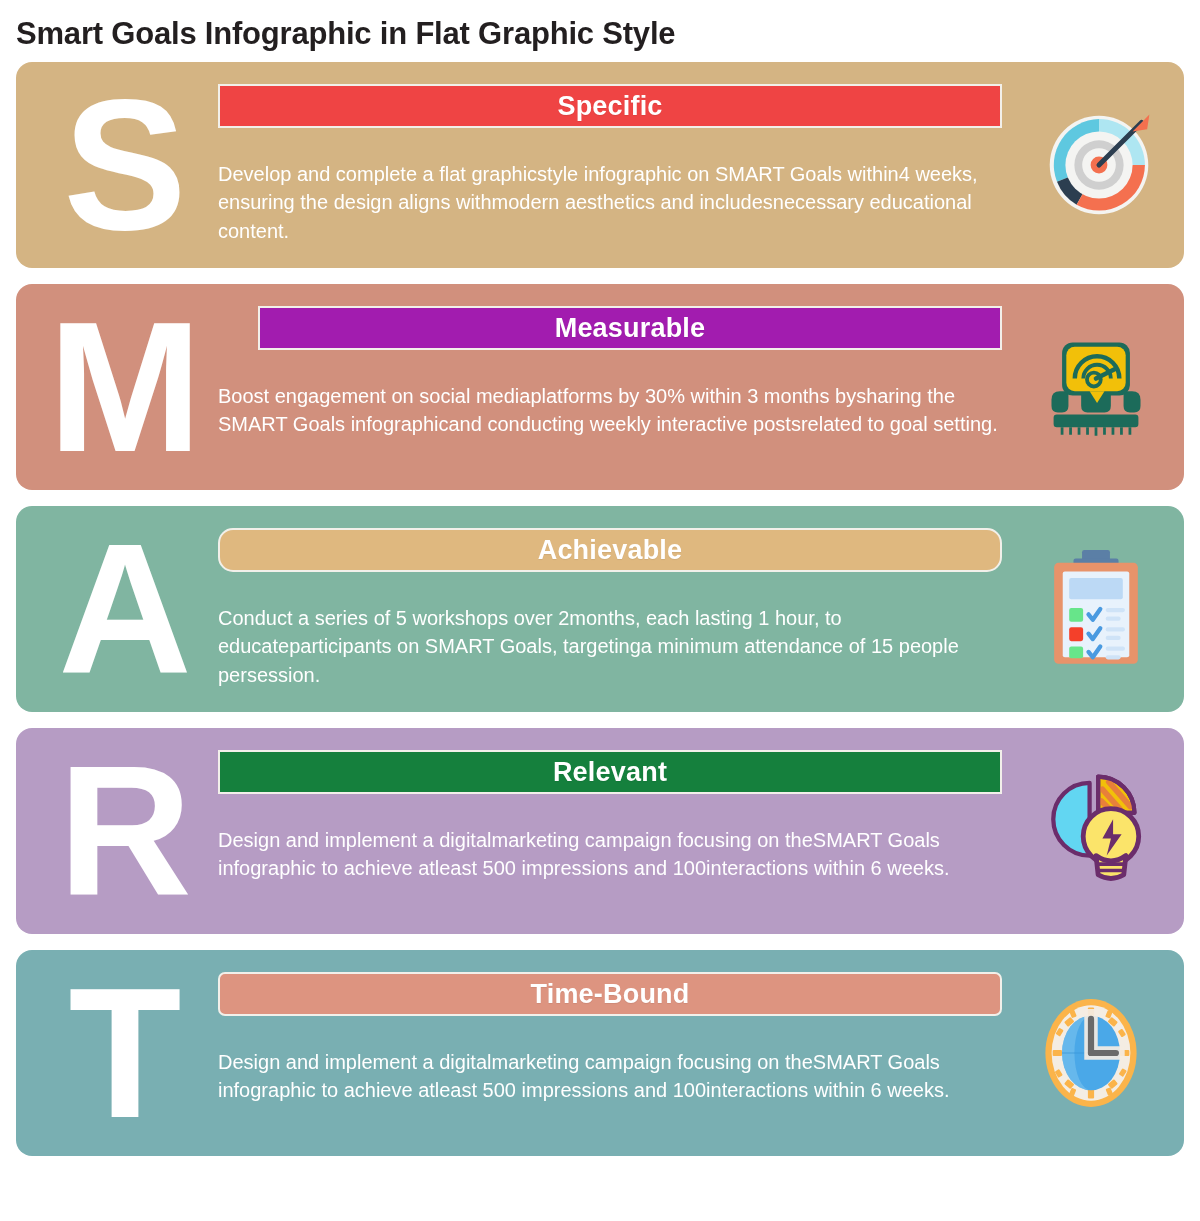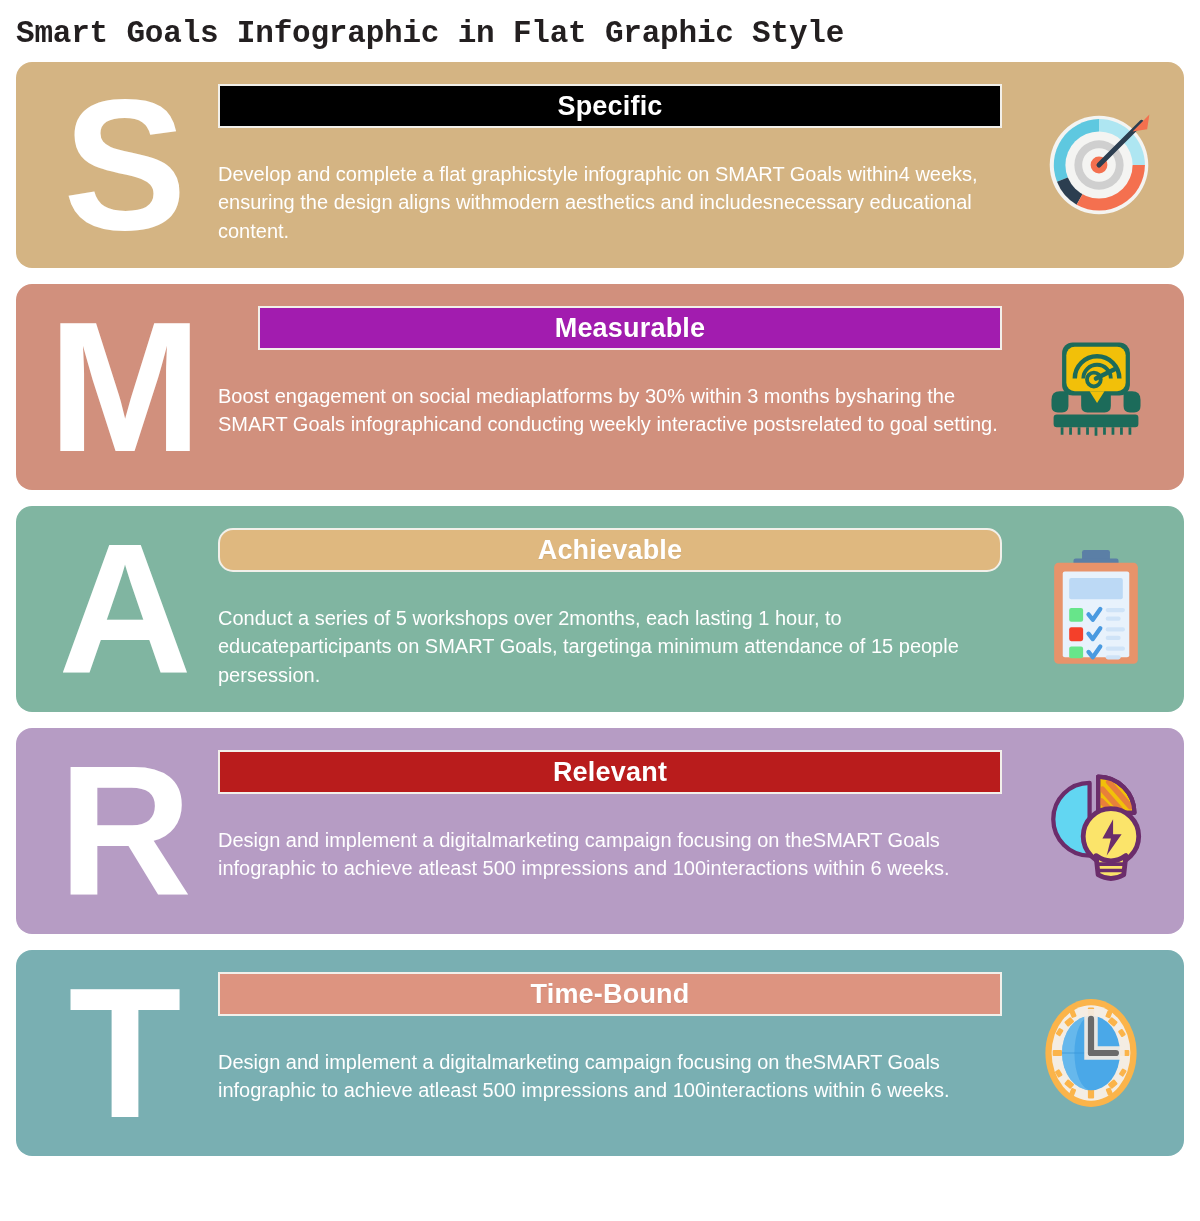--- a/index.html
+++ b/index.html
@@ -8,21 +8,21 @@
     background: #ffffff;
   }
   body {
     width: 1200px;
     height: 1221px;
     font-family: "Liberation Sans", sans-serif;
     overflow: hidden;
   }
 
   #page-title {
-    font-family: Liberation Mono, monospace;
+    font-family: Liberation Sans, sans-serif;
     font-weight: bold;
     font-size: 31px;
     color: #231f20;
     letter-spacing: -0.2px;
     padding: 17px 0 0 16px;
     line-height: 1.1;
     white-space: nowrap;
   }
 
   #cards {
@@ -111,21 +111,21 @@
 </head>
 <body>
 
 <div id="page-title">Smart Goals Infographic in Flat Graphic Style</div>
 
 <div id="cards">
 
   <div class="card card-1" style="background: rgb(212, 180, 131);">
     <div class="card-letter">S</div>
     <div class="card-body">
-      <div class="card-header-band" style="background: #000000;">
+      <div class="card-header-band" style="background: #ef4444;">
         <span class="card-header-text">Specific</span>
       </div>
       <div class="card-desc">Develop and complete a flat graphicstyle infographic on SMART Goals within4 weeks, ensuring the design aligns withmodern aesthetics and includesnecessary educational content.</div>
     </div>
     <div class="card-icon">
       <svg viewBox="0 0 100 100" width="112" height="112" aria-hidden="true">
         <circle cx="50" cy="50" r="44" fill="#f4f4f2"></circle>
         <path d="M50 50 L50 9 A41 41 0 0 0 12.5 65 Z" fill="#5ec8e0"></path>
         <path d="M50 50 L12.5 65 A41 41 0 0 0 30 85.5 Z" fill="#2c3e50"></path>
         <path d="M50 50 L30 85.5 A41 41 0 0 0 91 50 Z" fill="#f4704f"></path>
@@ -207,21 +207,21 @@
           <rect x="52" y="90" width="18" height="4" rx="2"></rect>
           <rect x="52" y="98" width="14" height="4" rx="2"></rect>
         </g>
       </svg>
     </div>
   </div>
 
   <div class="card card-4" style="background: rgb(182, 156, 196);">
     <div class="card-letter">R</div>
     <div class="card-body">
-      <div class="card-header-band" style="background: #b91c1c;">
+      <div class="card-header-band" style="background: #15803d;">
         <span class="card-header-text">Relevant</span>
       </div>
       <div class="card-desc">Design and implement a digitalmarketing campaign focusing on theSMART Goals infographic to achieve atleast 500 impressions and 100interactions within 6 weeks.</div>
     </div>
     <div class="card-icon">
       <svg viewBox="0 0 100 118" width="108" height="126" aria-hidden="true">
         <path d="M44 14 A34 34 0 1 0 44 82 Z" fill="#62d6f2" stroke="#6b2d6b" stroke-width="4" stroke-linejoin="round"></path>
         <path d="M52 8 A34 34 0 0 1 86 42 L52 42 Z" fill="#f2c009" stroke="#6b2d6b" stroke-width="4" stroke-linejoin="round"></path>
         <g stroke="#e8803a" stroke-width="5.5" stroke-linecap="round">
           <line x1="56" y1="20" x2="72" y2="38"></line>
@@ -236,21 +236,21 @@
           <line x1="51" y1="96" x2="77" y2="96"></line>
         </g>
         <path d="M66 48 L56 66 h8 l-4 16 L74 62 h-8 z" fill="#6b2d6b"></path>
       </svg>
     </div>
   </div>
 
   <div class="card card-5" style="background: rgb(121, 175, 178);">
     <div class="card-letter">T</div>
     <div class="card-body">
-      <div class="card-header-band" style="background: rgb(221, 148, 128);">
+      <div class="card-header-band" style="background: rgb(221, 148, 128); border-radius: 7px;">
         <span class="card-header-text">Time-Bound</span>
       </div>
       <div class="card-desc">Design and implement a digitalmarketing campaign focusing on theSMART Goals infographic to achieve atleast 500 impressions and 100interactions within 6 weeks.</div>
     </div>
     <div class="card-icon">
       <svg viewBox="0 0 100 110" width="104" height="114" aria-hidden="true">
         <ellipse cx="50" cy="55" rx="44" ry="52" fill="#fbb44a"></ellipse>
         <ellipse cx="50" cy="55" rx="38" ry="46" fill="#f4ede3"></ellipse>
         <g fill="#fbb44a">
           <rect x="47" y="11" width="6" height="9" rx="1"></rect>

